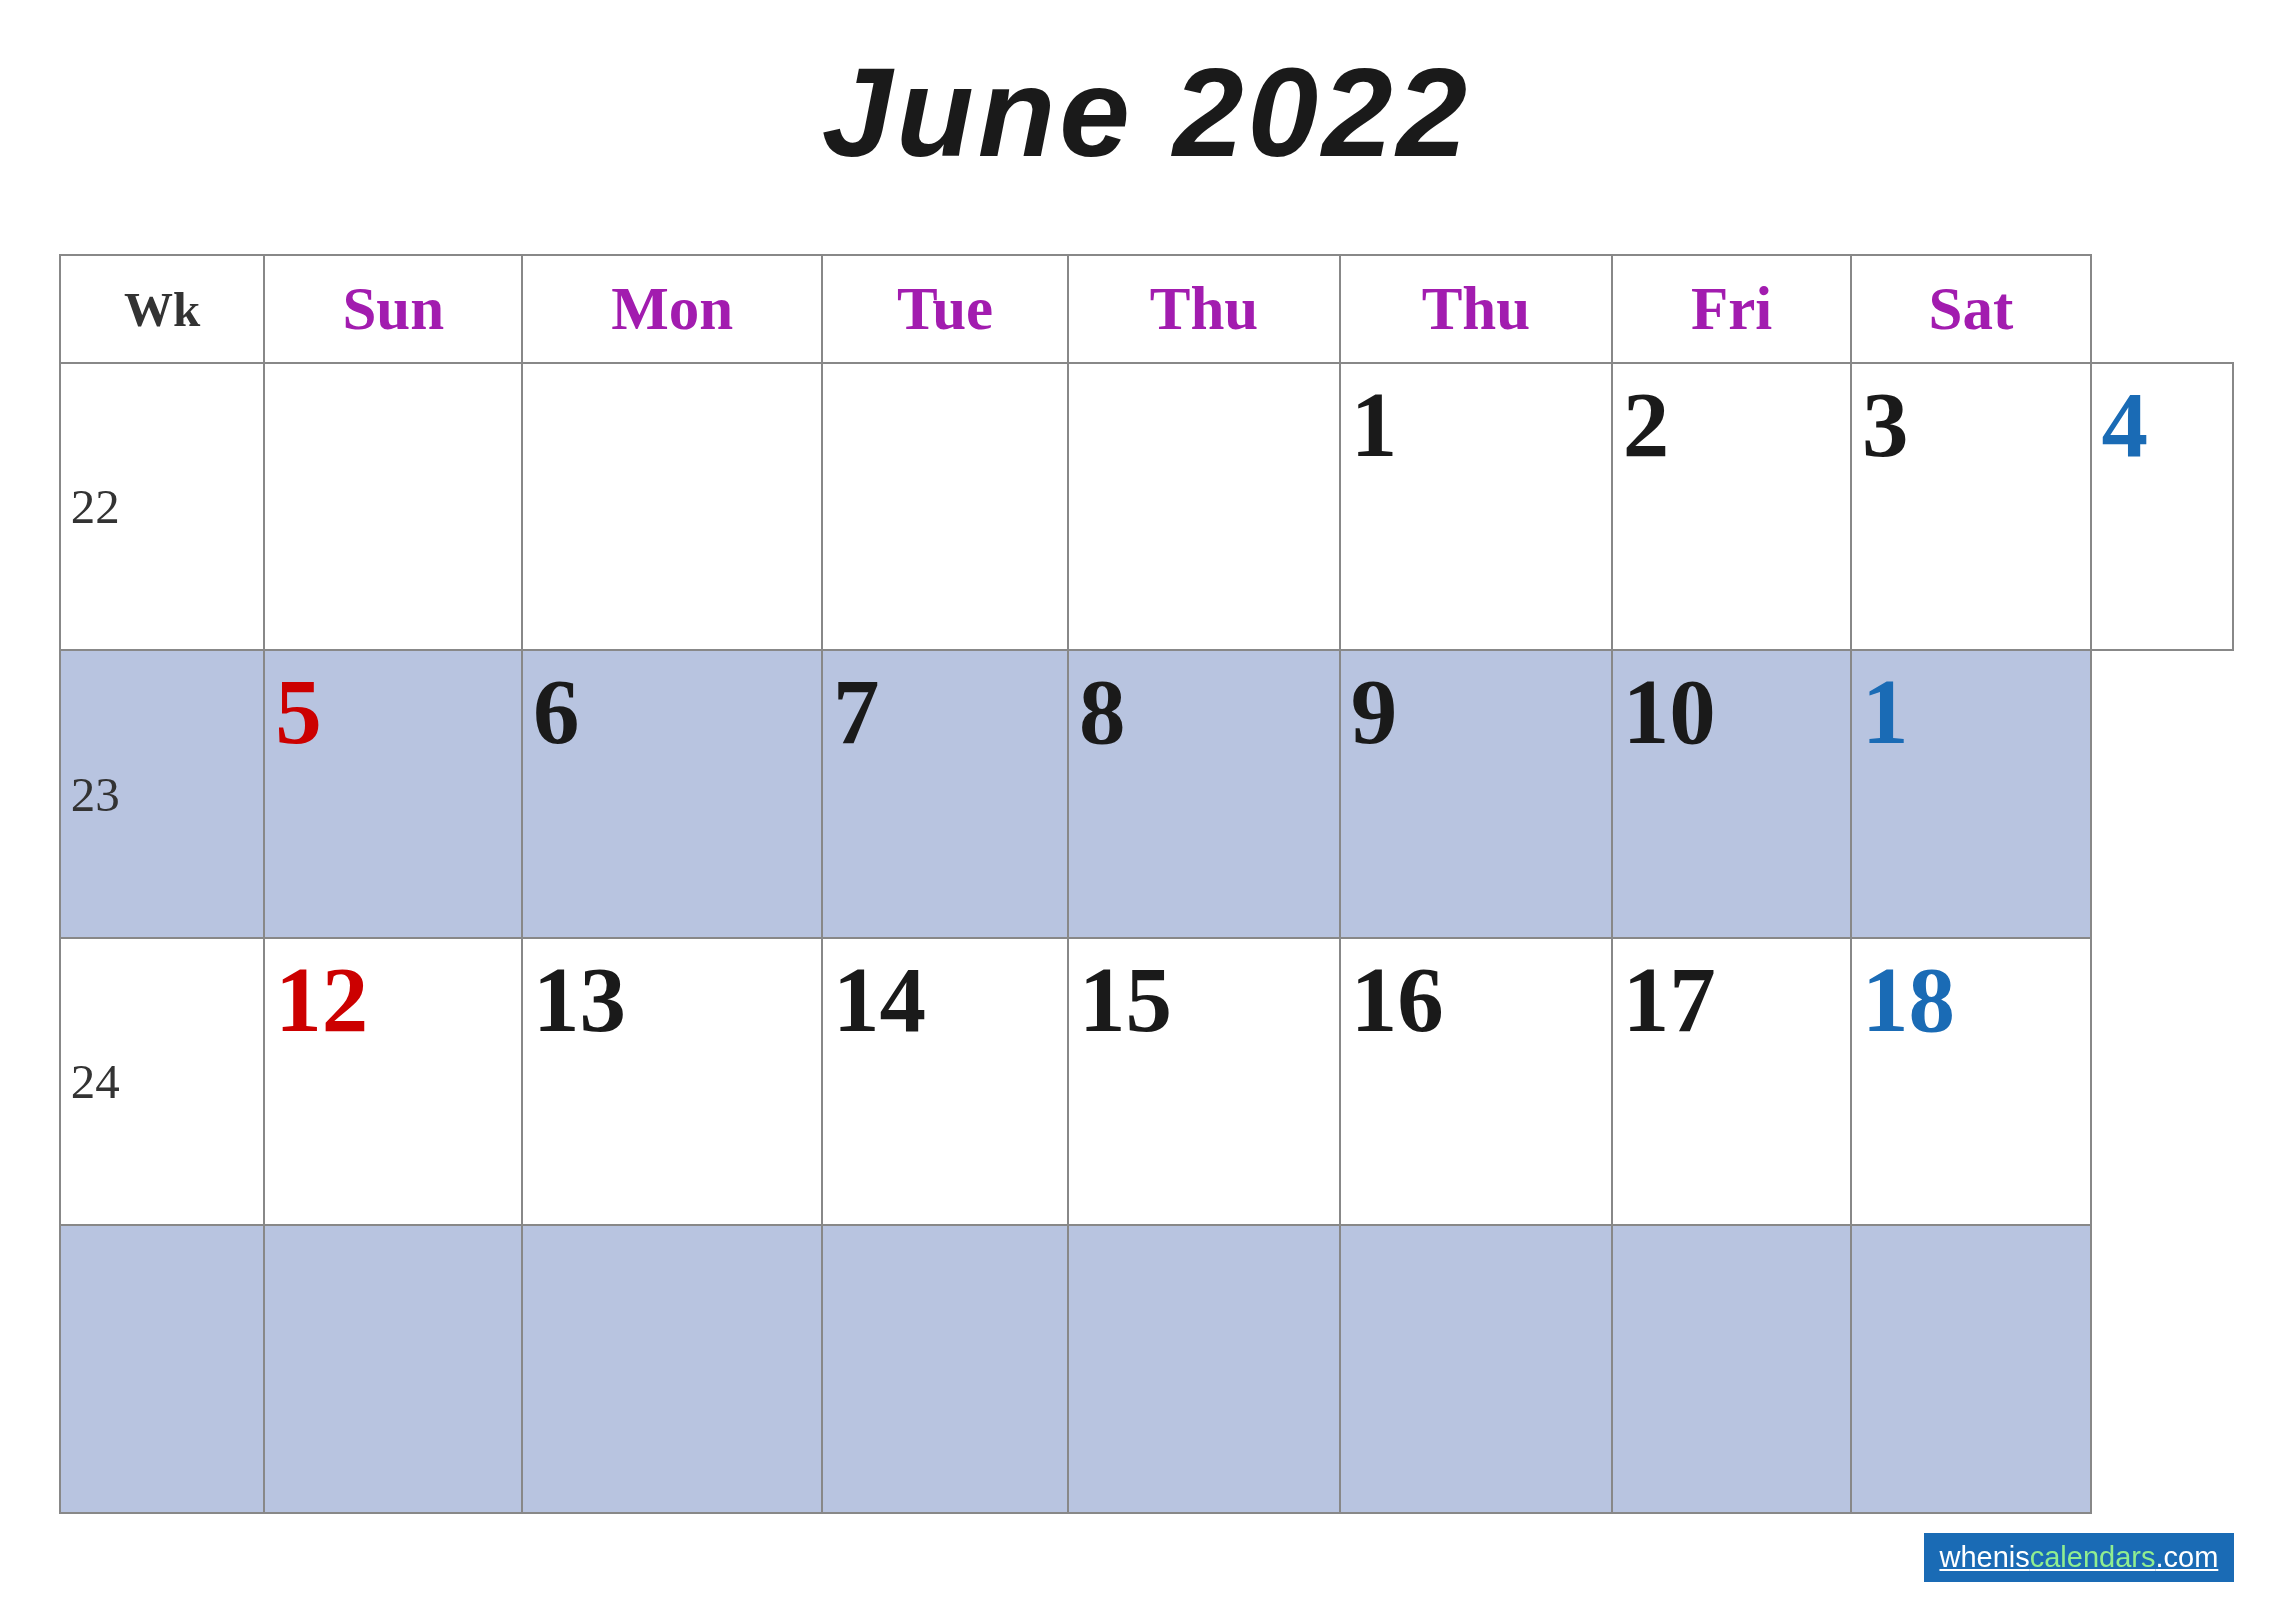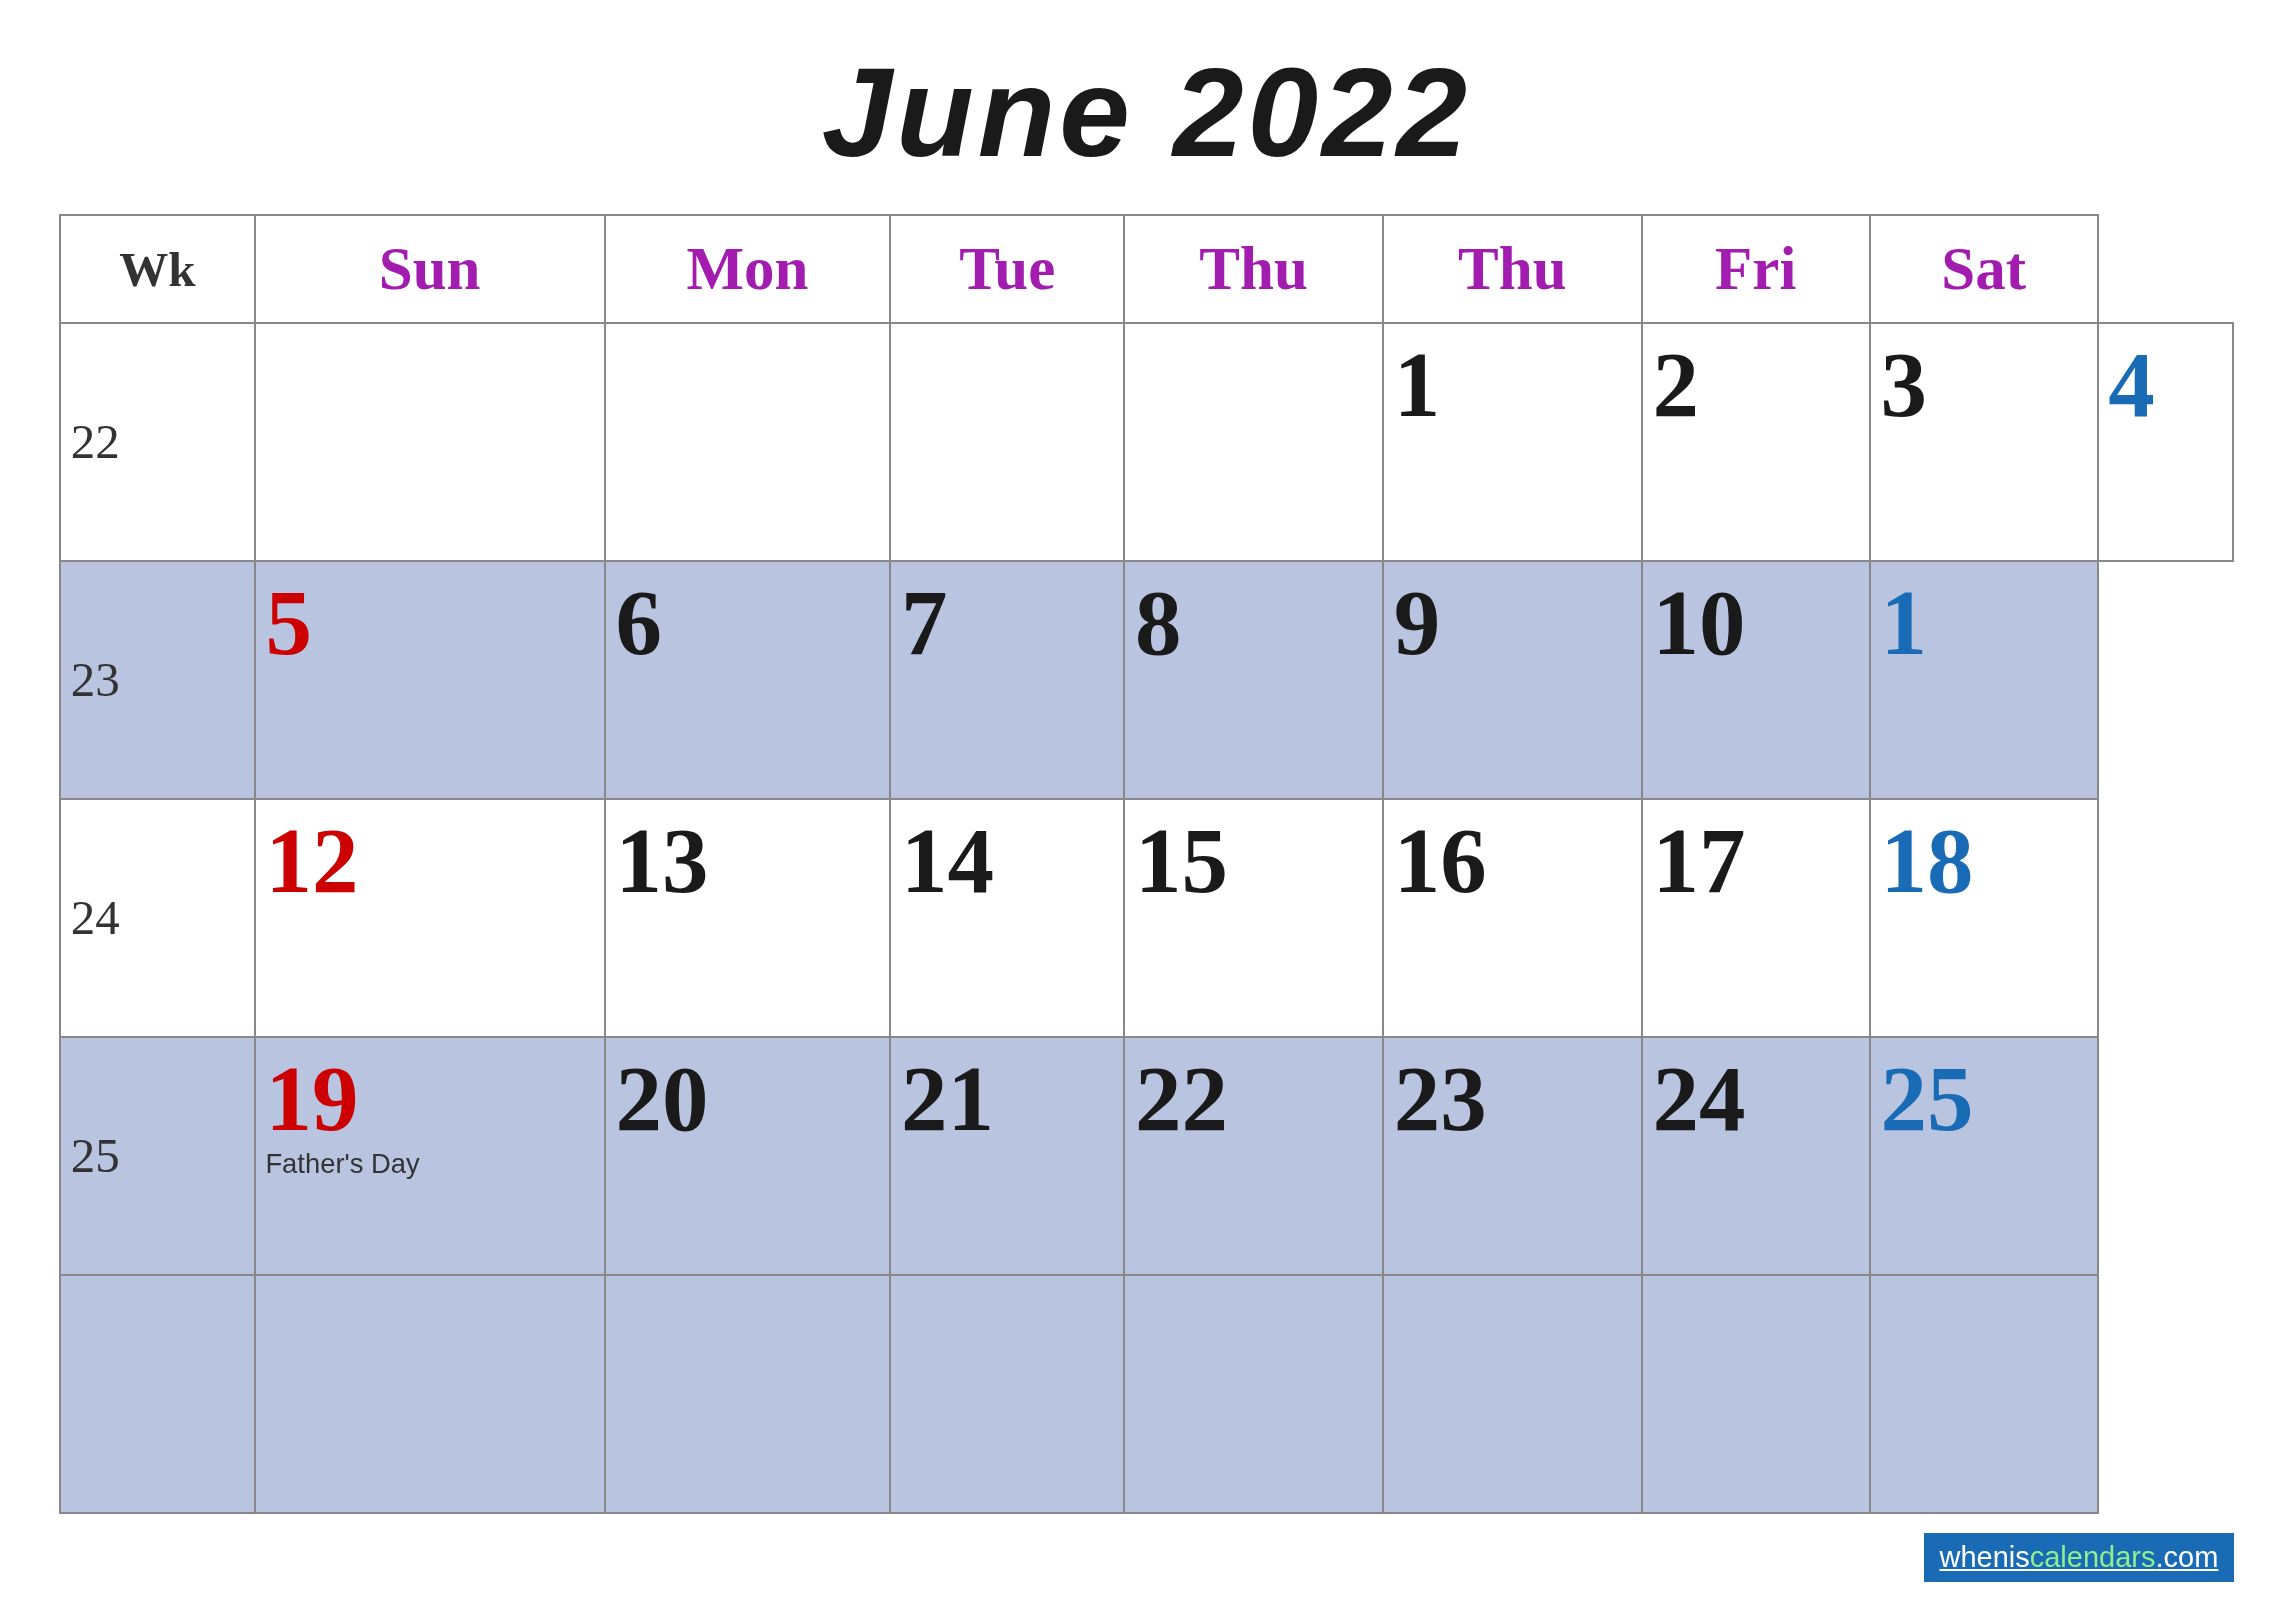--- a/index.html
+++ b/index.html
@@ -27,20 +27,21 @@
       letter-spacing: 3.9px;
       margin-bottom: 29px;
       font-style: italic;
     }
 
     .calendar-wrapper {
       width: 100%;
       flex: 1;
       display: flex;
       flex-direction: column;
+      margin-top: 40px;
     }
 
     .calendar-table {
       width: 100%;
       border-collapse: collapse;
       flex: 1;
     }
 
     .header-row th {
       border: 2px solid #888;
@@ -221,45 +222,20 @@
             <span class="day-number black">16</span>
           </td>
           <td>
             <span class="day-number black">17</span>
           </td>
           <td>
             <span class="day-number blue">18</span>
           </td>
         </tr>
         <tr class="calendar-row shaded">
-          <td class="wk-cell">25</td>
-          <td>
-            <span class="day-number red">19</span>
-            <span class="event-label">Father's Day</span>
-          </td>
-          <td>
-            <span class="day-number black">20</span>
-          </td>
-          <td>
-            <span class="day-number black">21</span>
-          </td>
-          <td>
-            <span class="day-number black">22</span>
-          </td>
-          <td>
-            <span class="day-number black">23</span>
-          </td>
-          <td>
-            <span class="day-number black">24</span>
-          </td>
-          <td>
-            <span class="day-number blue">25</span>
-          </td>
-        </tr>
-        <tr class="calendar-row shaded">
           <td class="wk-cell"></td>
           <td></td>
           <td></td>
           <td></td>
           <td></td>
           <td></td>
           <td></td>
           <td></td>
         </tr>
       </tbody>

